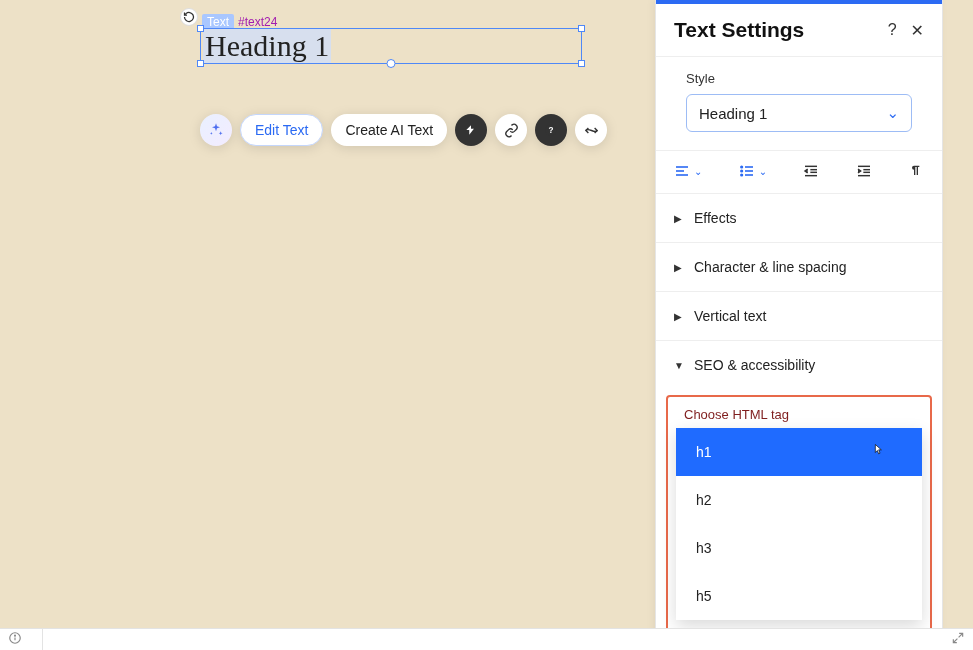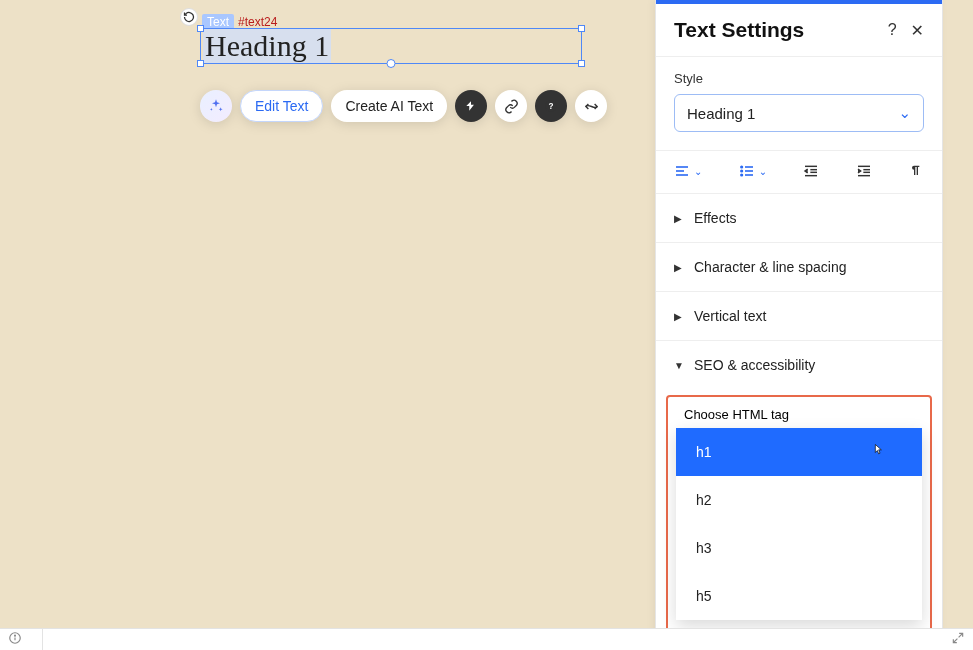--- a/index.html
+++ b/index.html
@@ -16,21 +16,21 @@
   .text-wrap {
     position: absolute; left: 200px; top: 28px; width: 382px;
   }
   .text-label-row {
     position: absolute; left: 2px; top: -14px; display: flex; align-items: center; gap: 4px;
     font-size: 12px;
   }
   .text-badge {
     background: #a9c7ff; color: #fff; padding: 1px 5px; border-radius: 2px; font-weight: 500;
   }
-  .text-id { color: #b91c1c; }
+  .text-id { color: #a21caf; }
   .text-box {
     border: 1px solid #4f88f7; position: relative; padding: 0 2px;
     background: transparent;
   }
   .text-box .heading {
     font-family: Georgia, 'Times New Roman', serif;
     font-size: 30px; color: #222;
     background: #d7dfee;
     display: inline-block;
     padding: 0 2px;
@@ -53,21 +53,21 @@
 
   
   .float-toolbar {
     position: absolute; left: 200px; top: 90px;
     display: flex; align-items: center; gap: 8px;
     filter: drop-shadow(0 2px 6px rgba(0,0,0,0.12));
   }
   .tb-btn {
     height: 32px; min-width: 32px; border-radius: 16px;
     background: #fff; border: none; display: flex; align-items: center; justify-content: center;
-    font-size: 14px; padding: 0 14px; cursor: pointer; color: #222;
+    font-size: 14px; padding: 0 14px; cursor: pointer; color: #222; margin-top: 24px;
   }
   .tb-btn.icon-only { padding: 0; width: 32px; }
   .tb-btn.ai {
     background: linear-gradient(135deg,#e9f0ff,#f3ecff);
     color:#4f6ff0;
   }
   .tb-btn.primary { color: #2b6af3; font-weight: 500; border: 1px solid #c4d6fb; }
   .tb-btn svg { display:block; }
 
   
@@ -79,21 +79,21 @@
   }
   .panel-topbar { height: 4px; background: #2b6af3; }
   .panel-header {
     display: flex; align-items: center; justify-content: space-between;
     padding: 14px 18px; border-bottom: 1px solid #eee;
   }
   .panel-header .title { font-size: 21px; font-weight: 600; color: #111; }
   .panel-header .hdr-icons { display: flex; gap: 14px; color: #333; }
   .panel-header .hdr-icons span { cursor: pointer; font-size: 16px; }
 
-  .panel-section { padding: 14px 18px 18px; border-bottom: 1px solid #eee; }
+  .panel-section { padding: 14px 30px 18px; border-bottom: 1px solid #eee; }
   .panel-label { font-size: 13px; color: #333; margin-bottom: 8px; }
 
   .style-select {
     border: 1px solid #9dbcf5; border-radius: 6px;
     height: 38px; display: flex; align-items: center; justify-content: space-between;
     padding: 0 12px; color: #222; font-size: 15px; cursor: pointer;
   }
   .style-select .chev { color: #2b6af3; }
 
   .fmt-row {
@@ -111,21 +111,21 @@
   }
   .tri { font-size: 10px; color: #333; width: 10px; }
   .tri.down { transform: none; }
 
   .seo-body {
     border: 2px solid #e8694a; border-radius: 4px;
     margin: 6px 10px 0; padding: 10px 8px 0;
     position: relative;
     flex: 1; min-height: 0;
   }
-  .seo-label { font-size: 13px; color: #000000; padding: 0 8px 6px; }
+  .seo-label { font-size: 13px; color: #7f1d1d; padding: 0 8px 6px; }
   .dd {
     background: #fff;
     box-shadow: 0 6px 16px rgba(0,0,0,0.15);
   }
   .dd-item {
     height: 48px; display: flex; align-items: center; padding: 0 20px;
     font-size: 14px; color: #222; cursor: pointer; position: relative;
   }
   .dd-item.sel { background: #1f6bff; color: #fff; }
   .cursor-icon {

